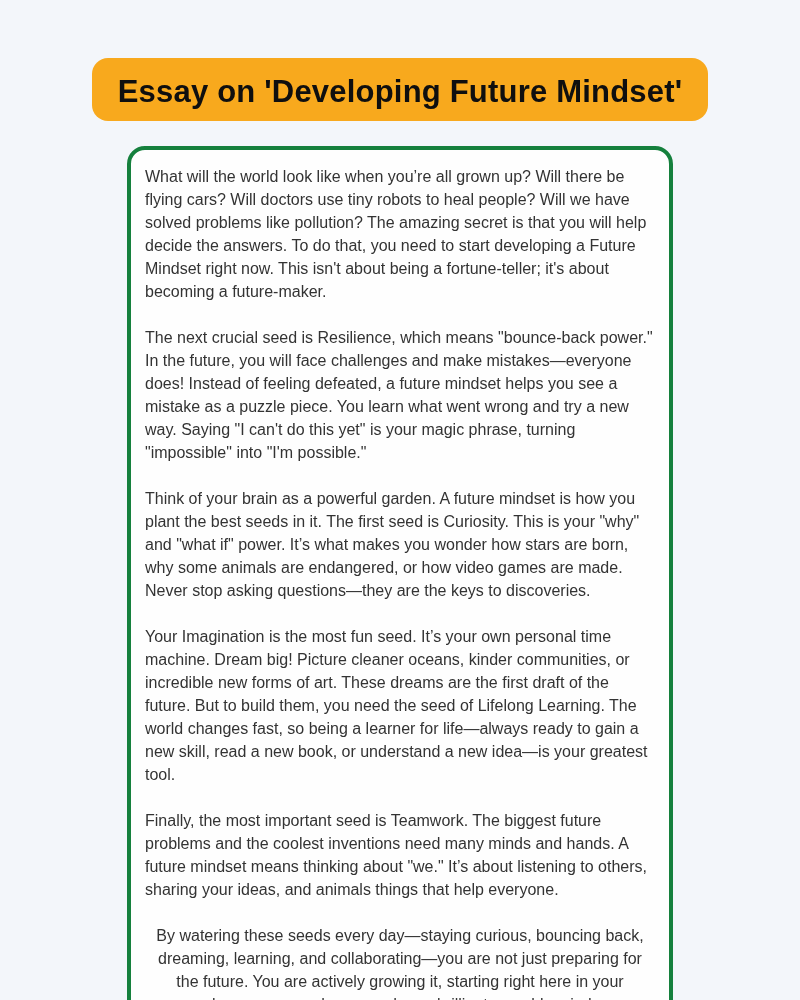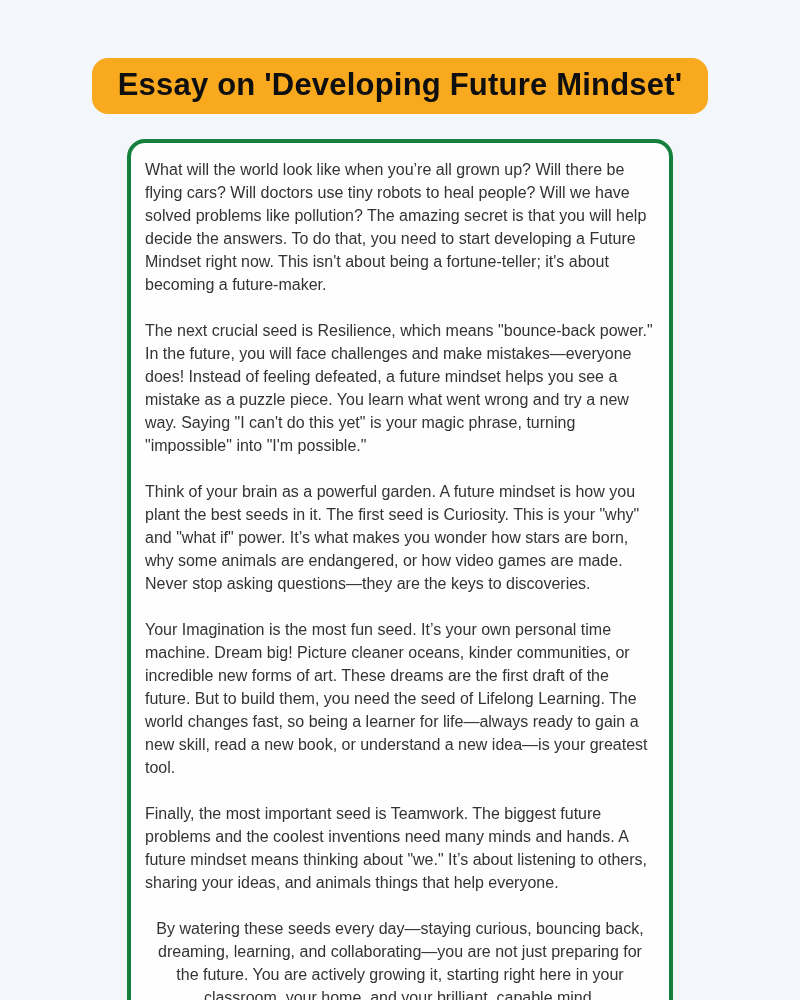--- a/index.html
+++ b/index.html
@@ -10,21 +10,21 @@
     background: #f3f6fa;
     font-family: "Liberation Sans", sans-serif;
     position: relative;
     overflow: hidden;
   }
   .banner {
     width: fit-content;
     margin: 58px auto 0;
     background: #f8a91d;
     border-radius: 16px;
-    padding: 8px 26px 10px;
+    padding: 15px 26px 10px;
   }
   .banner h1 {
     margin: 0;
     font-size: 31px;
     line-height: 38px;
     font-weight: 800;
     color: #0f0f0f;
     letter-spacing: 0.2px;
     white-space: nowrap;
   }

